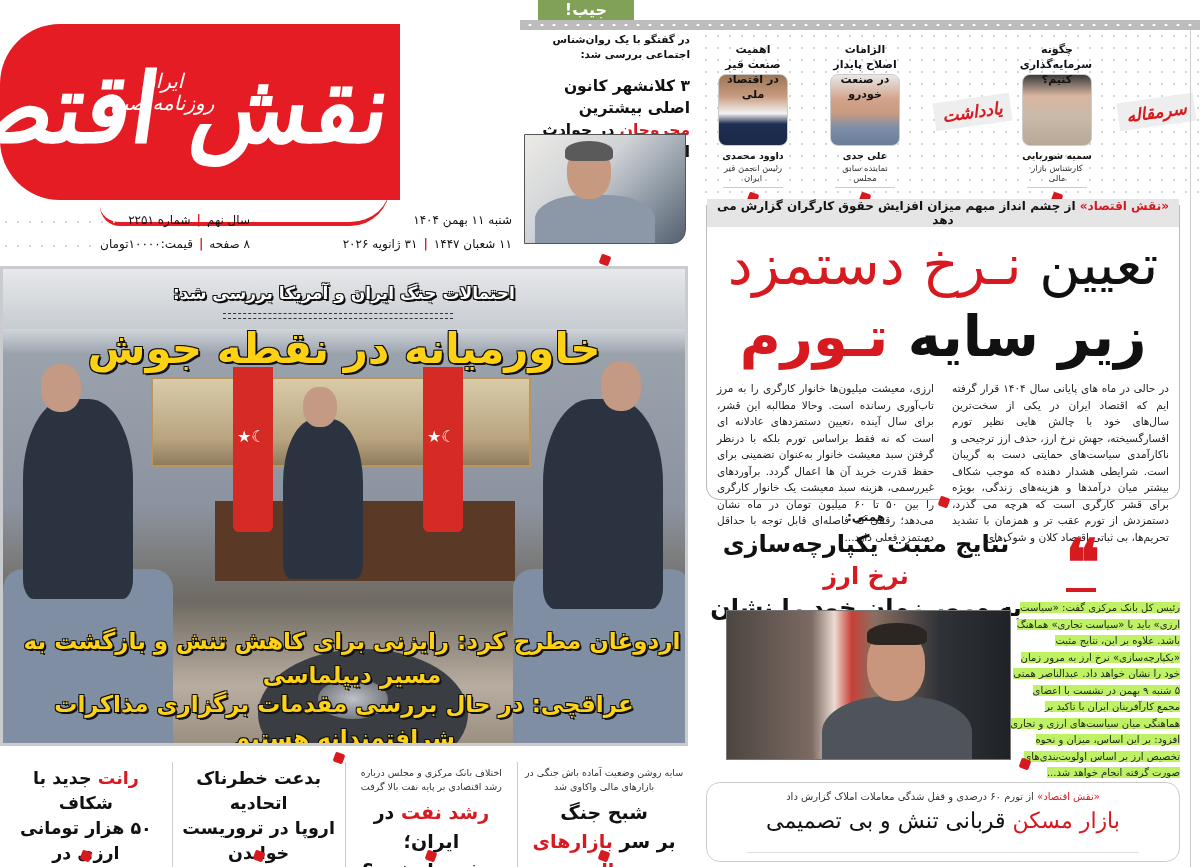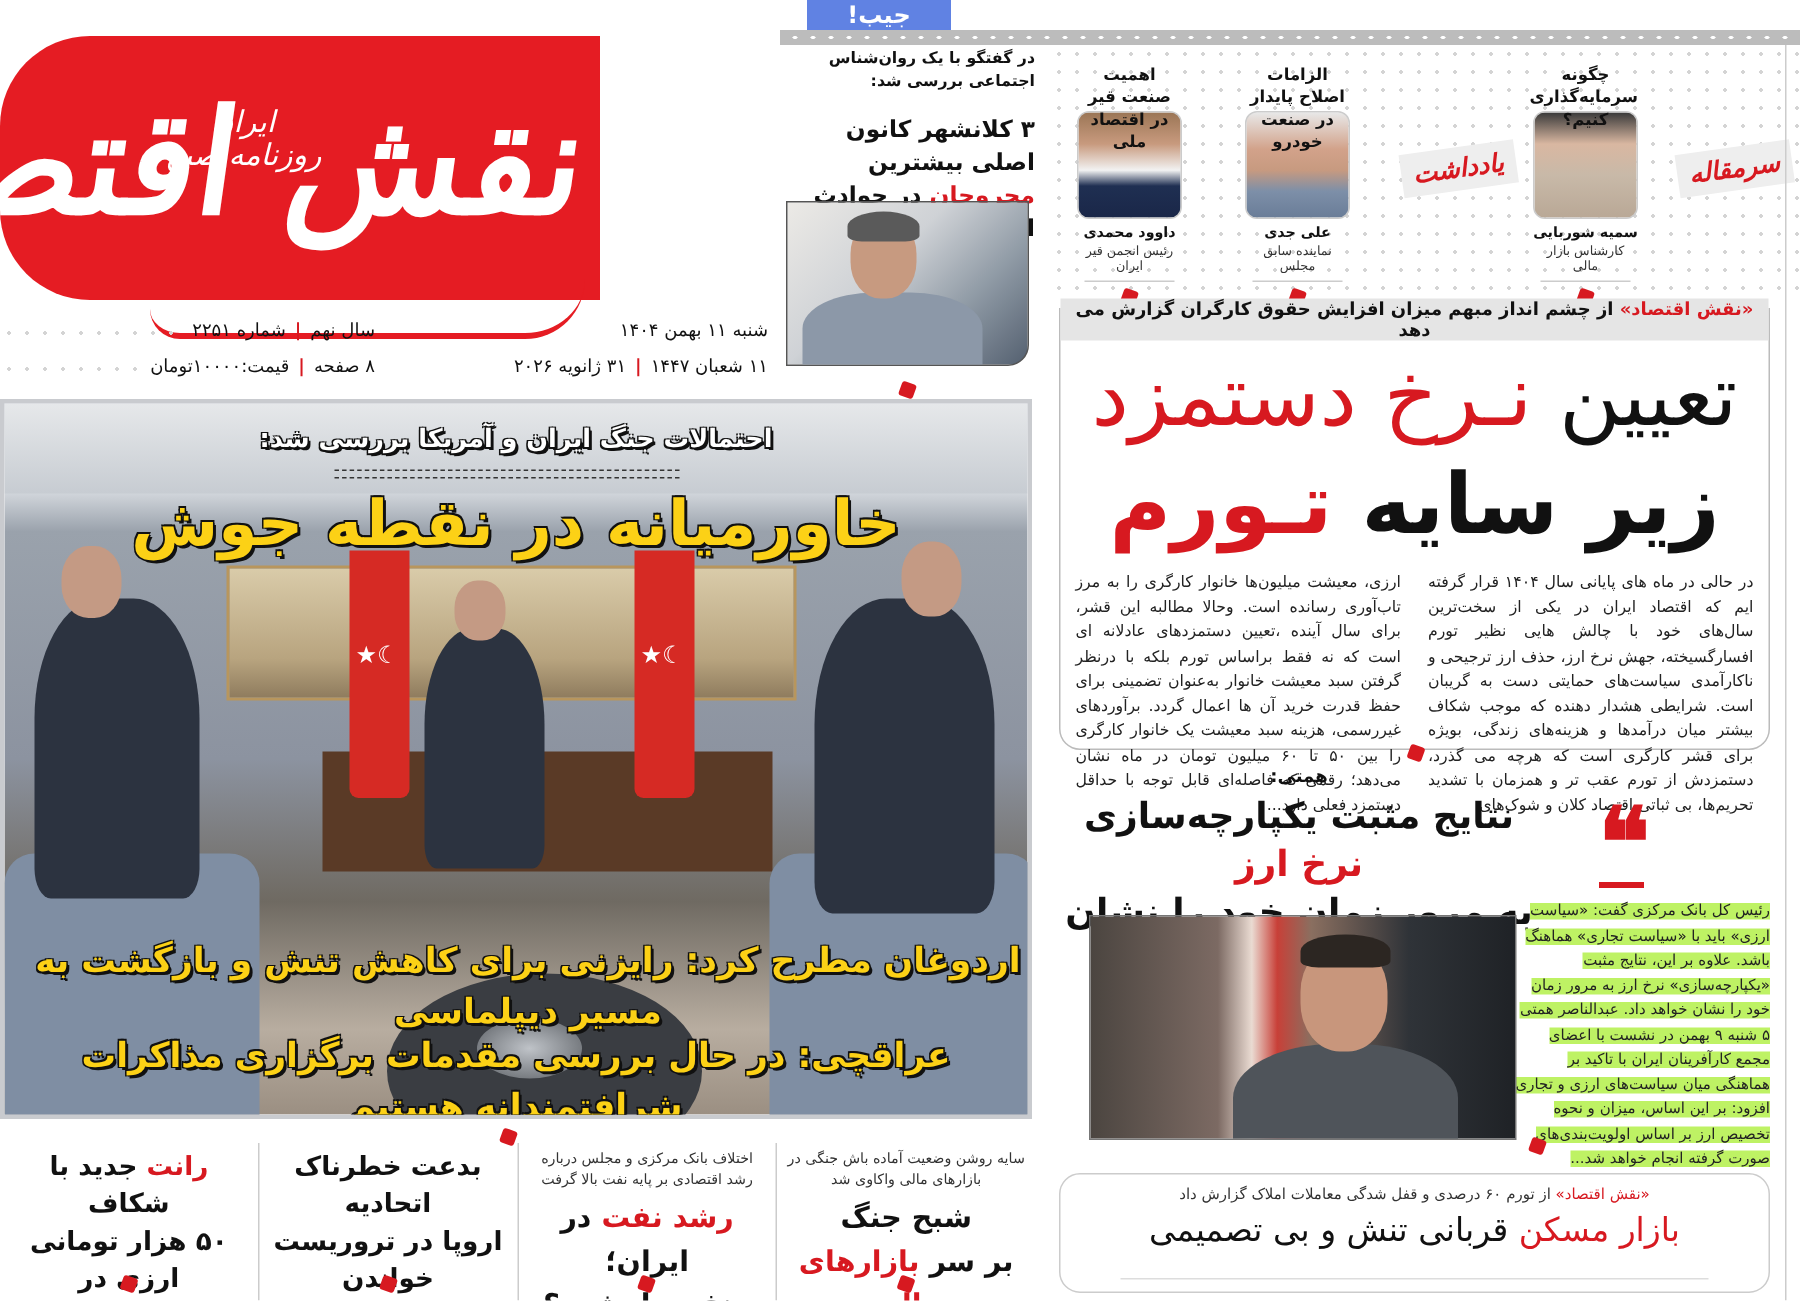--- a/index.html
+++ b/index.html
@@ -16,21 +16,21 @@
   #logo-swoosh { position: absolute; left: 100px; top: 168px; width: 290px; height: 40px; border-bottom: 4px solid #e51c23; border-radius: 0 0 200px 100px; }
   #issue-info { position: absolute; left: 0; top: 208px; width: 400px; font-size: 12px; line-height: 24px; }
   .info-row { display: flex; direction: rtl; justify-content: flex-start; padding-right: 0; gap: 6px; height: 24px; align-items: center; }
   .info-row .sep { color: #d71920; font-weight: bold; }
   #issue-info .dots-fill { flex: 1; height: 8px; }
   #date-block { position: absolute; left: 270px; top: 208px; width: 242px; font-size: 12px; line-height: 24px; direction: rtl; text-align: right; padding-right: 0; }
   #date-block .row { height: 24px; display: flex; align-items: center; gap: 6px; }
 
   
   #top-banner { position: absolute; left: 520px; top: 0; width: 150px; height: 28px; }
-  #ad-label { position: absolute; left: 18px; top: 0; width: 96px; height: 24px; background: #1d4ed8; color: #fff; font-weight: bold; font-size: 16px; text-align: center; opacity: 0.7; }
+  #ad-label { position: absolute; left: 18px; top: 0; width: 96px; height: 24px; background: #4d7c0f; color: #fff; font-weight: bold; font-size: 16px; text-align: center; opacity: 0.7; }
   #strip-dots { position: absolute; left: 520px; top: 20px; width: 680px; height: 10px; background: #bcbcbc; }
   #strip-dots::after { content: ""; position: absolute; inset: 2px 4px; background-image: radial-gradient(#fff 1.5px, transparent 2px); background-size: 12px 6px; }
 
   
   #interview { position: absolute; left: 520px; top: 32px; width: 170px; height: 230px; direction: rtl; text-align: right; }
   #interview .kicker { font-size: 10.5px; font-weight: bold; line-height: 15px; }
   #interview .headline { font-size: 15.5px; font-weight: bold; line-height: 22px; margin-top: 13px; }
   #interview-photo { position: absolute; left: 4px; top: 102px; width: 162px; height: 110px; border: 1px solid #555; border-radius: 0 0 14px 0; background: linear-gradient(135deg, #eceae6 0%, #cfd2d6 40%, #8f9aa5 70%, #546070 100%); overflow: hidden; }
   #interview-photo .head { position: absolute; left: 42px; top: 10px; width: 44px; height: 54px; border-radius: 45%; background: #c79a80; }
   #interview-photo .hair { position: absolute; left: 40px; top: 6px; width: 48px; height: 20px; border-radius: 50% 50% 20% 20%; background: #5a5a5a; }

